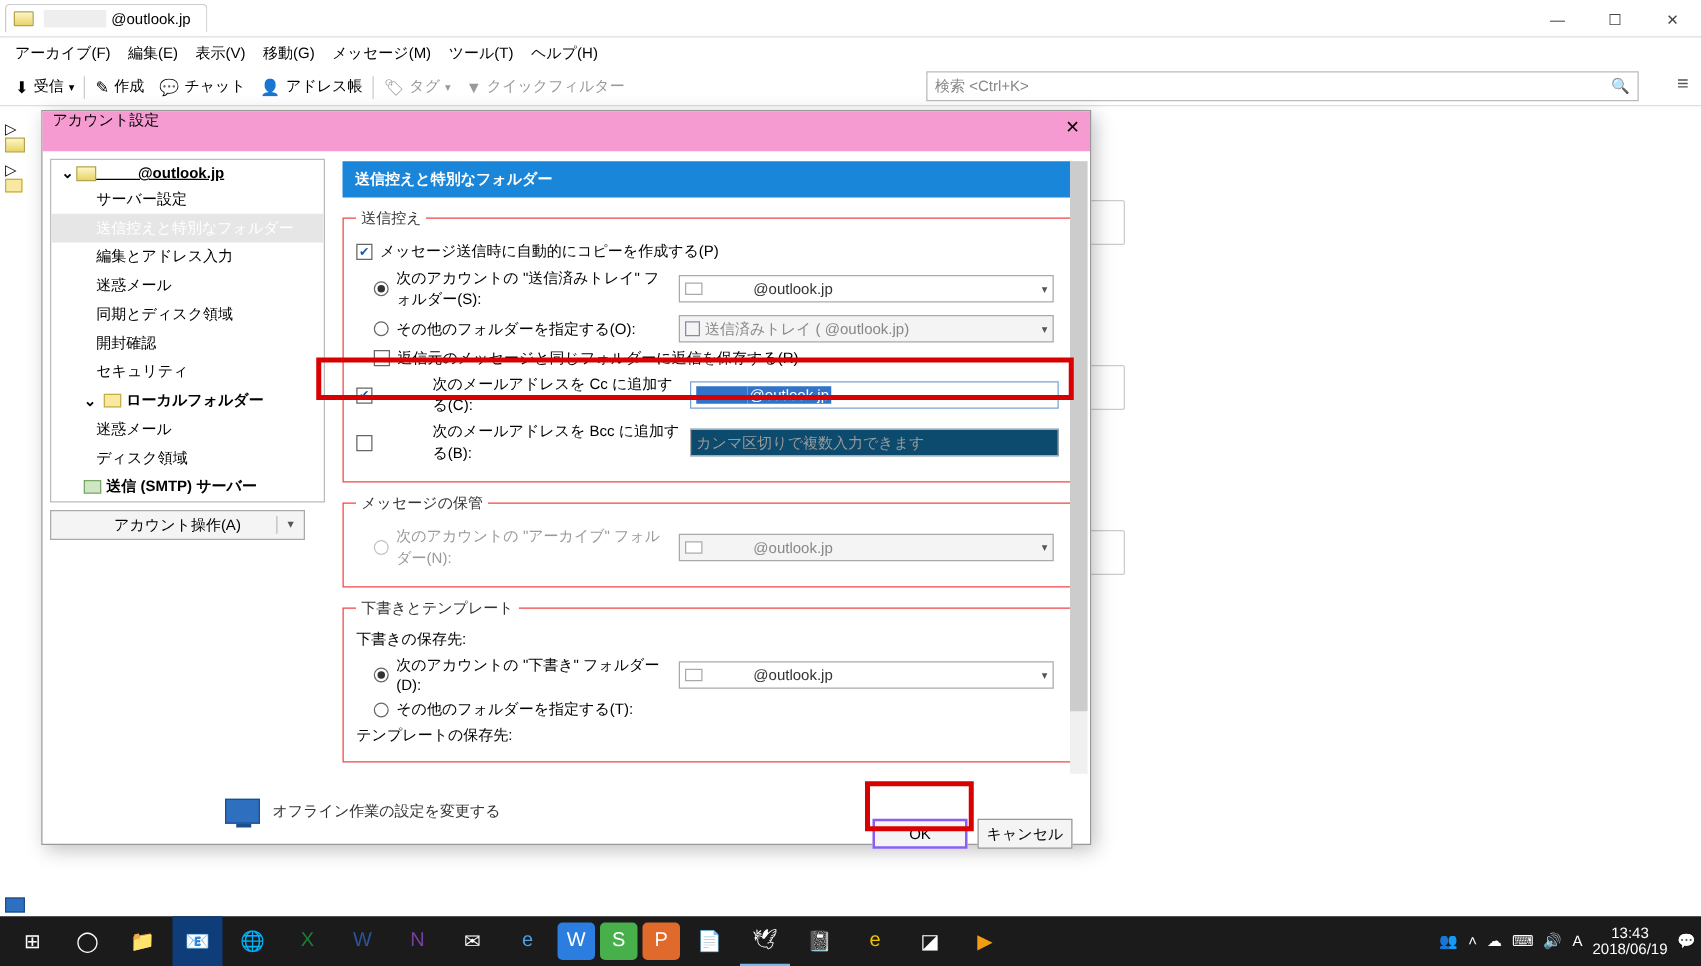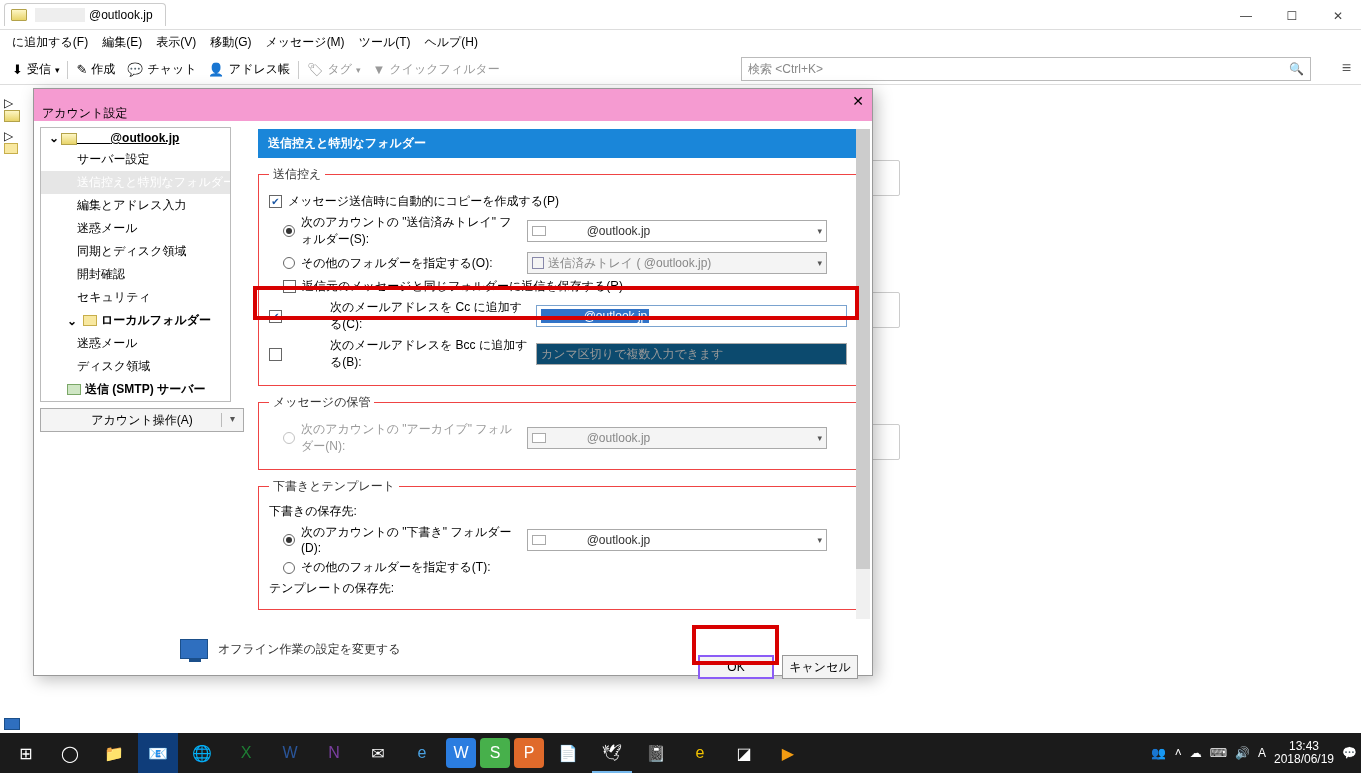--- a/index.html
+++ b/index.html
@@ -21,25 +21,25 @@
 .toolbar .ic { font-size:13px;}
 .search-wrap { position:absolute; right:50px; top:2px; width:570px; height:24px; border:1px solid #bbb; display:flex; align-items:center; padding:0 6px; color:#888;}
 .search-wrap .mag { position:absolute; right:6px; color:#2a7ab9;}
 .ham { position:absolute; right:10px; top:4px; font-size:16px; color:#555;}
 
 .left-tree { position:absolute; left:0; top:94px; width:28px; }
 .left-tree div { padding:2px 4px;}
 .mail-ic { width:16px; height:12px; background:linear-gradient(#fdf6c4,#e8d46a); border:1px solid #b3a24a; display:inline-block;}
 
 .dialog { position:absolute; left:33px; top:88px; width:840px; height:588px; background:#fff; border:1px solid #999; box-shadow:4px 4px 15px rgba(0,0,0,.25);}
-.dialog-title { height:28px; background:#f59bd1; display:flex; align-items:flex-start; padding:16px 8px; }
+.dialog-title { height:28px; background:#f59bd1; display:flex; align-items:flex-end; padding:16px 8px; }
 .dialog-title .close { position:absolute; right:8px; top:4px; font-size:14px; }
 
 .dlg-body { display:flex; height:534px; }
-.tree { width:191px; border:1px solid #bbb; margin:6px; overflow:auto;}
+.tree { width:220px; border:1px solid #bbb; margin:6px; overflow:auto;}
 .tree .row { padding:3px 6px 3px 20px; white-space:nowrap;}
 .tree .row.sel { background:#e6e6e6;}
 .tree .row.l1 { padding-left:8px; font-weight:bold;}
 .tree .row.l1.link { text-decoration:underline; color:#000;}
 .tree .row.l2 { padding-left:36px;}
 .tree .row.ic { display:flex; align-items:center; gap:4px; padding-left:22px; font-weight:bold;}
 .tree .row.ic::before { content:""; width:0;height:0;border-left:4px solid transparent;border-right:4px solid transparent;border-top:5px solid #555; margin-left:-12px; margin-right:4px; visibility:hidden;}
 .tree .tw { display:inline-block; width:10px; text-align:center; margin-right:2px;}
 .acct-ops { margin:0 6px 6px 6px; width:204px; }
 .acct-ops button { width:100%; height:24px; border:1px solid #aaa; background:#f4f4f4; text-align:center; position:relative;}
@@ -99,21 +99,21 @@
     <span>@outlook.jp</span>
   </div>
 </div>
 <div class="win-ctrl">
   <div>—</div>
   <div>☐</div>
   <div>✕</div>
 </div>
 
 <div class="menubar">
-  <span>に追加する(F)</span>
+  <span>アーカイブ(F)</span>
   <span>編集(E)</span>
   <span>表示(V)</span>
   <span>移動(G)</span>
   <span>メッセージ(M)</span>
   <span>ツール(T)</span>
   <span>ヘルプ(H)</span>
 </div>
 
 <div class="toolbar">
   <div class="grp">

